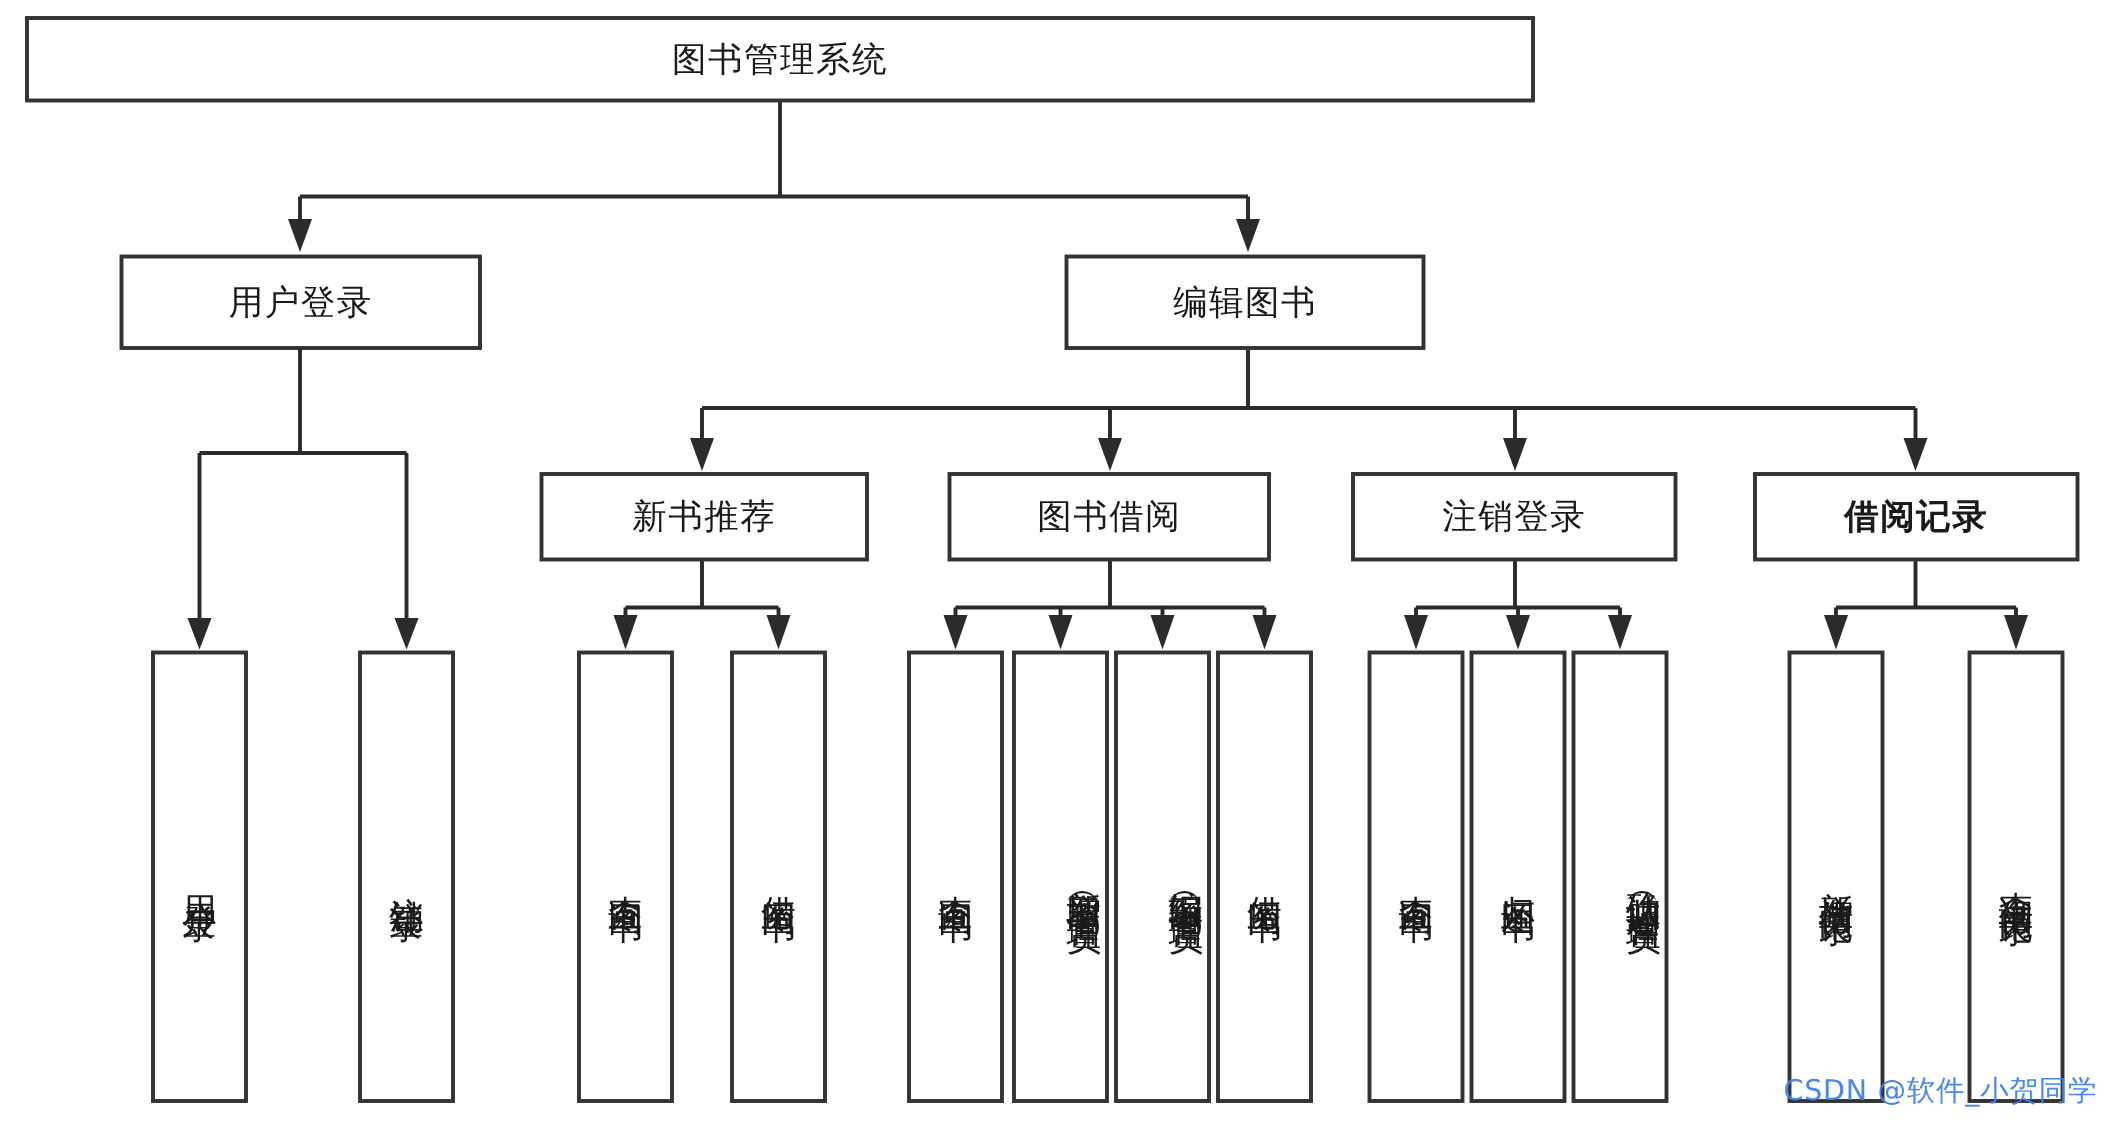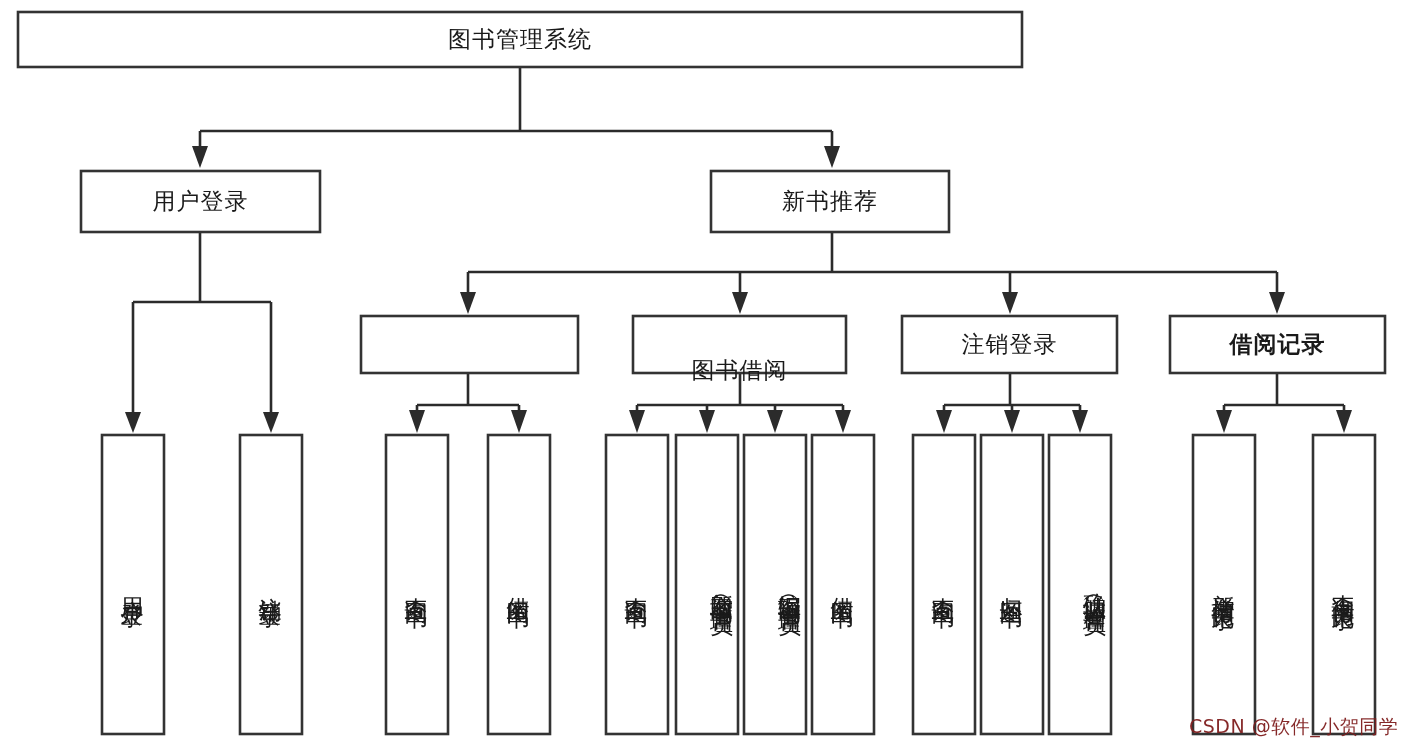--- a/index.html
+++ b/index.html
@@ -60,21 +60,21 @@
     color: #1a1a1a;
     font-size: 23px;
     writing-mode: vertical-rl;
     text-orientation: upright;
     letter-spacing: 3px;
     white-space: nowrap;
     pointer-events: none;
   }
   .watermark {
     position: absolute;
-    color: #7f1d1d;
+    color: #3b82f6;
     font-size: 19px;
     letter-spacing: 0.5px;
     white-space: nowrap;
     opacity: 0.95;
   }
 </style>
 </head>
 <body>
 
 <div id="diagram-root">
@@ -187,23 +187,24 @@
     <rect class="node-box" x="981" y="435" width="62" height="299"></rect>
     <rect class="node-box" x="1049" y="435" width="62" height="299"></rect>
 
     <rect class="node-box" x="1193" y="435" width="62" height="299"></rect>
     <rect class="node-box" x="1313" y="435" width="62" height="299"></rect>
   </svg>
 
   <div class="node-label-h" style="left:18px; top:12px; width:1004px; height:55px;">图书管理系统</div>
 
   <div class="node-label-h" style="left:81px; top:171px; width:239px; height:61px;">用户登录</div>
-  <div class="node-label-h" style="left:711px; top:171px; width:238px; height:61px;">新书推荐</div>
-
-  <div class="node-label-h" style="left:633px; top:316px; width:213px; height:57px;margin-top:26px;">图书借阅</div>
+  <div class="node-label-h" style="left:711px; top:171px; width:238px; height:61px;">编辑图书</div>
+
+  <div class="node-label-h" style="left:361px; top:316px; width:217px; height:57px;">新书推荐</div>
+  <div class="node-label-h" style="left:633px; top:316px; width:213px; height:57px;">图书借阅</div>
   <div class="node-label-h" style="left:902px; top:316px; width:215px; height:57px;">注销登录</div>
   <div class="node-label-h" style="left:1170px; top:316px; width:215px; height:57px;font-weight:bold;">借阅记录</div>
 
   <div class="node-label-v" style="left:102px; top:435px; width:62px; height:299px;">用户登录</div>
   <div class="node-label-v" style="left:240px; top:435px; width:62px; height:299px;">注销登录</div>
 
   <div class="node-label-v" style="left:386px; top:435px; width:62px; height:299px;">查询图书</div>
   <div class="node-label-v" style="left:488px; top:435px; width:62px; height:299px;">借阅图书</div>
 
   <div class="node-label-v" style="left:606px; top:435px; width:62px; height:299px;">查询图书</div>

